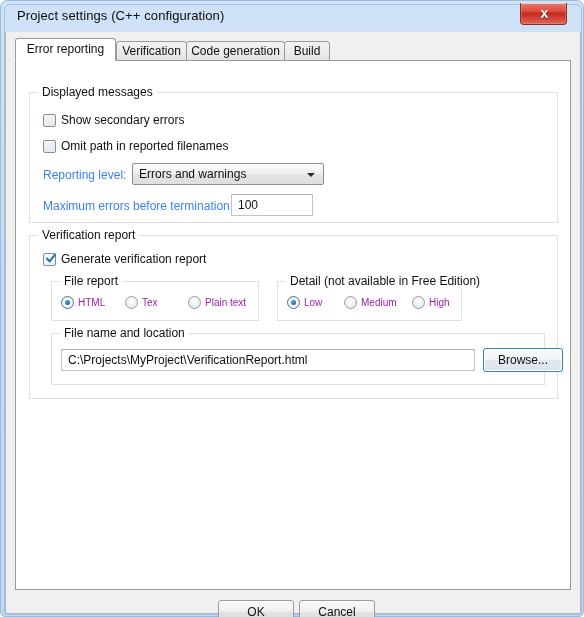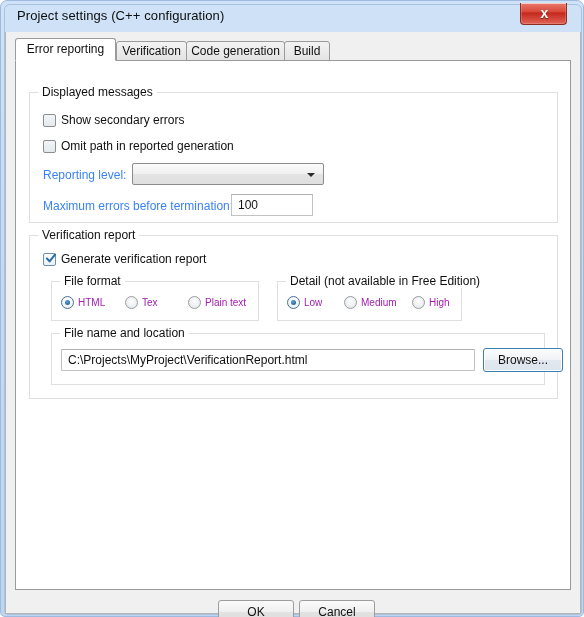--- a/index.html
+++ b/index.html
@@ -322,25 +322,26 @@
           <div class="chk-box">
             
           </div>
           <div class="chk-label">Show secondary errors</div>
         </div>
 
         <div class="chk-row" style="left:13px; top:46px;">
           <div class="chk-box">
             
           </div>
-          <div class="chk-label">Omit path in reported generation</div>
+          <div class="chk-label">Omit path in reported filenames</div>
         </div>
 
         <div class="lbl" style="left:13px; top:75px;">Reporting level:</div>
         <div class="combo" style="left:102px; top:70px; width:192px; height:22px;">
+          <div class="combo-text">Errors and warnings</div>
           <div class="combo-arrow"></div>
         </div>
 
         <div class="lbl" style="left:13px; top:106px;">Maximum errors before termination:</div>
         <div class="textbox" style="left:201px; top:101px; width:82px; height:22px;">
           <div class="textbox-value">100</div>
         </div>
       </div>
 
       <div class="group" style="left:13px; top:174px; width:529px; height:164px;">
@@ -349,21 +350,21 @@
         <div class="chk-row" style="left:13px; top:16px;">
           <div class="chk-box checked">
             <svg class="chk-mark" viewBox="0 0 10 11">
               <path d="M1 5.5 L3.6 8.4 L9 1.6" stroke="#2b6ca3" stroke-width="2" fill="none" stroke-linecap="round" stroke-linejoin="round"></path>
             </svg>
           </div>
           <div class="chk-label">Generate verification report</div>
         </div>
 
         <div class="group" style="left:21px; top:45px; width:208px; height:40px;">
-          <div class="group-title">File format</div>
+          <div class="group-title">File report</div>
           <div class="radio-row" style="left:9px; top:13px;">
             <div class="radio-circle selected">
                 <div class="radio-dot"></div>
               </div>
             <div class="radio-label">HTML</div>
           </div>
           <div class="radio-row" style="left:73px; top:13px;">
             <div class="radio-circle"></div>
             <div class="radio-label">Tex</div>
           </div>

